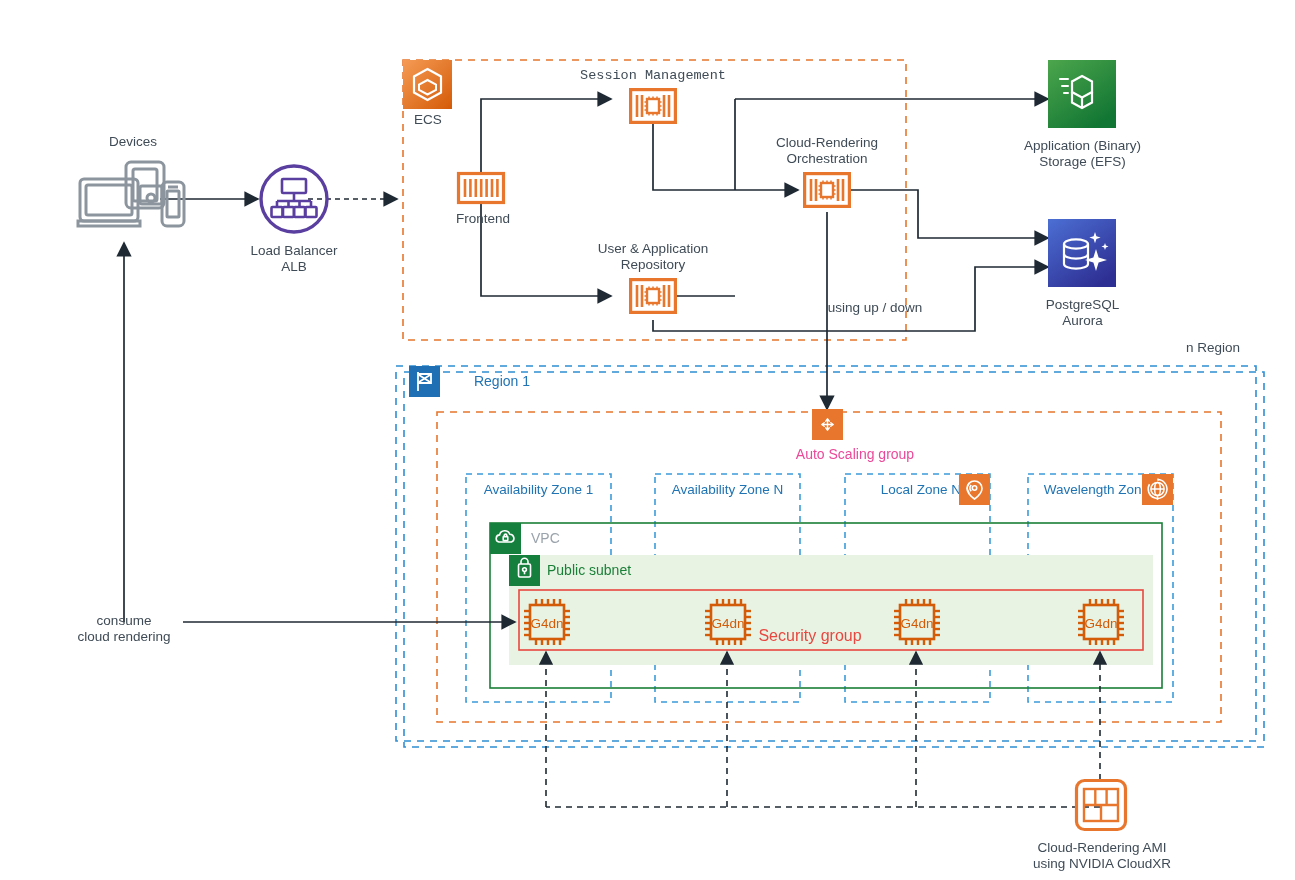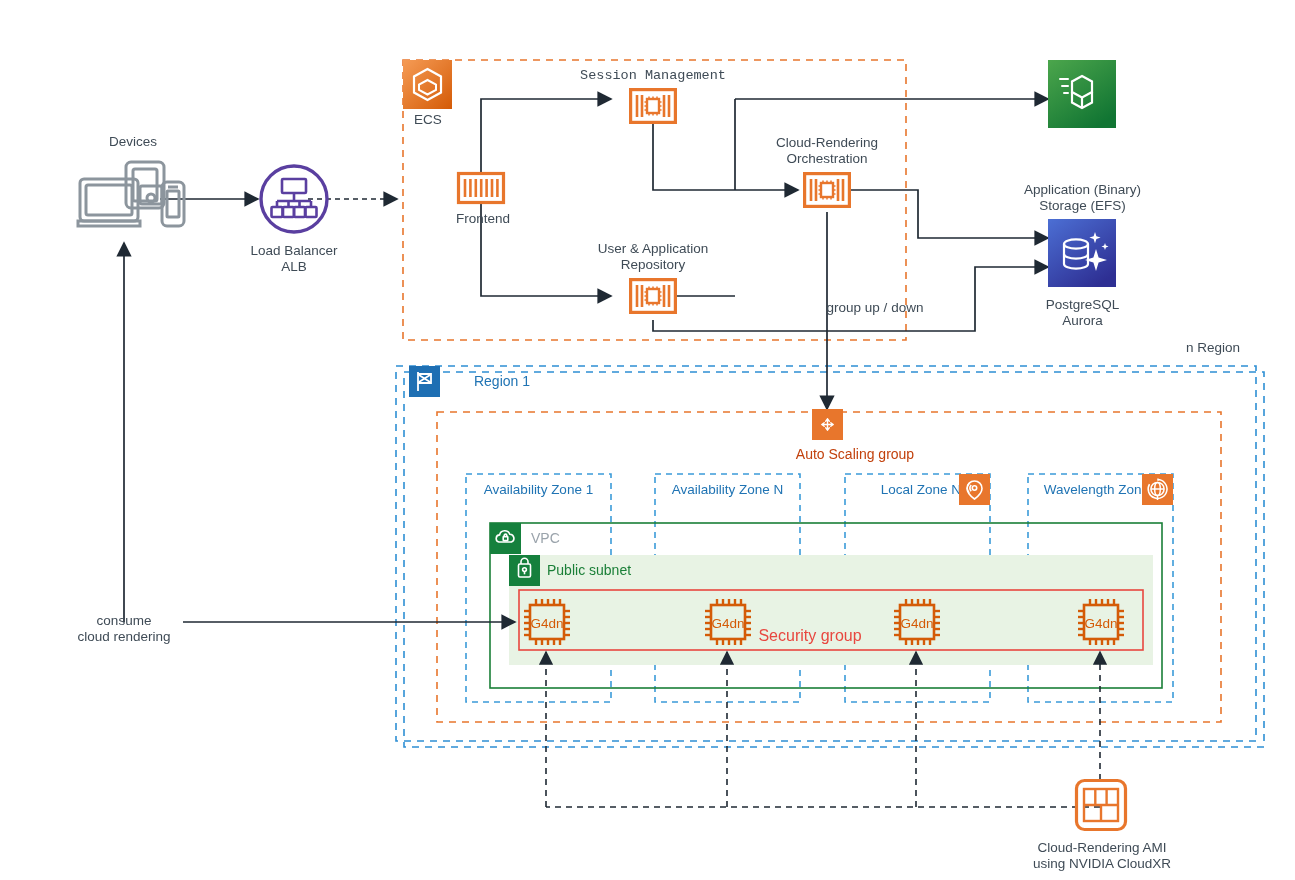--- a/index.html
+++ b/index.html
@@ -4,21 +4,21 @@
 <style>
   html,body{margin:0;padding:0;background:#ffffff;}
   body{
     font-family:"Liberation Sans", sans-serif;
     width:1295px;height:880px;position:relative;overflow:hidden;
     color:#3b4a54;
   }
   #canvas{position:absolute;left:0;top:0;width:1295px;height:880px;}
   .lbl{position:absolute;font-size:13.5px;line-height:16px;color:#3f4b56;white-space:pre;text-align:center;}
   .lbl.blue{color:#2074b4;}
-  .lbl.orange{color:#c2410c;}
+  .lbl.orange{color:#ec4899;}
   .lbl.green{color:#1a7f37;}
   .lbl.grey{color:#9aa3ab;}
   .lbl.red{color:#e8473f;}
   svg{position:absolute;left:0;top:0;overflow:visible;}
   .node{position:absolute;}
 </style>
 </head>
 <body>
 
 <div id="canvas">
@@ -232,21 +232,21 @@
       <line x1="15.5" y1="14" x2="18" y2="14"></line>
           <line x1="15.5" y1="18" x2="18" y2="18"></line>
           <line x1="15.5" y1="22" x2="18" y2="22"></line>
       <line x1="30" y1="14" x2="32.5" y2="14"></line>
           <line x1="30" y1="18" x2="32.5" y2="18"></line>
           <line x1="30" y1="22" x2="32.5" y2="22"></line>
     </g>
   </svg>
 </div>
 
-<div class="lbl" style="left:780px;top:300px;width:190px;text-align:center;">group up / down</div>
+<div class="lbl" style="left:780px;top:300px;width:190px;text-align:center;">using up / down</div>
 
 <div class="node" style="left:1048px;top:60px;width:68px;height:68px;">
   <svg width="68" height="68" viewBox="0 0 68 68">
     <defs>
       <linearGradient id="efsGrad" x1="0" y1="0" x2="0.7" y2="1">
         <stop offset="0%" stop-color="#4CA64C"></stop>
         <stop offset="100%" stop-color="#117533"></stop>
       </linearGradient>
     </defs>
     <rect width="68" height="68" fill="url(#efsGrad)"></rect>
@@ -255,21 +255,21 @@
       <path d="M24,32 L24,42.5 L34,48 L44,42.5 L44,32"></path>
       <line x1="34" y1="37.5" x2="34" y2="48"></line>
     </g>
     <g stroke="#fff" stroke-width="2" stroke-linecap="round">
       <line x1="12" y1="19" x2="20" y2="19"></line>
       <line x1="14" y1="26" x2="20" y2="26"></line>
       <line x1="16" y1="33" x2="20" y2="33"></line>
     </g>
   </svg>
 </div>
-<div class="lbl" style="left:1000px;top:138px;width:165px;margin-top:44px;"><div>Application (Binary)</div><div>Storage (EFS)</div></div>
+<div class="lbl" style="left:1000px;top:138px;width:165px;"><div>Application (Binary)</div><div>Storage (EFS)</div></div>
 
 <div class="node" style="left:1048px;top:219px;width:68px;height:68px;">
   <svg width="68" height="68" viewBox="0 0 68 68">
     <defs>
       <linearGradient id="auroraGrad" x1="0" y1="0" x2="0.7" y2="1">
         <stop offset="0%" stop-color="#4C6FD4"></stop>
         <stop offset="100%" stop-color="#2E2F93"></stop>
       </linearGradient>
     </defs>
     <rect width="68" height="68" fill="url(#auroraGrad)"></rect>

